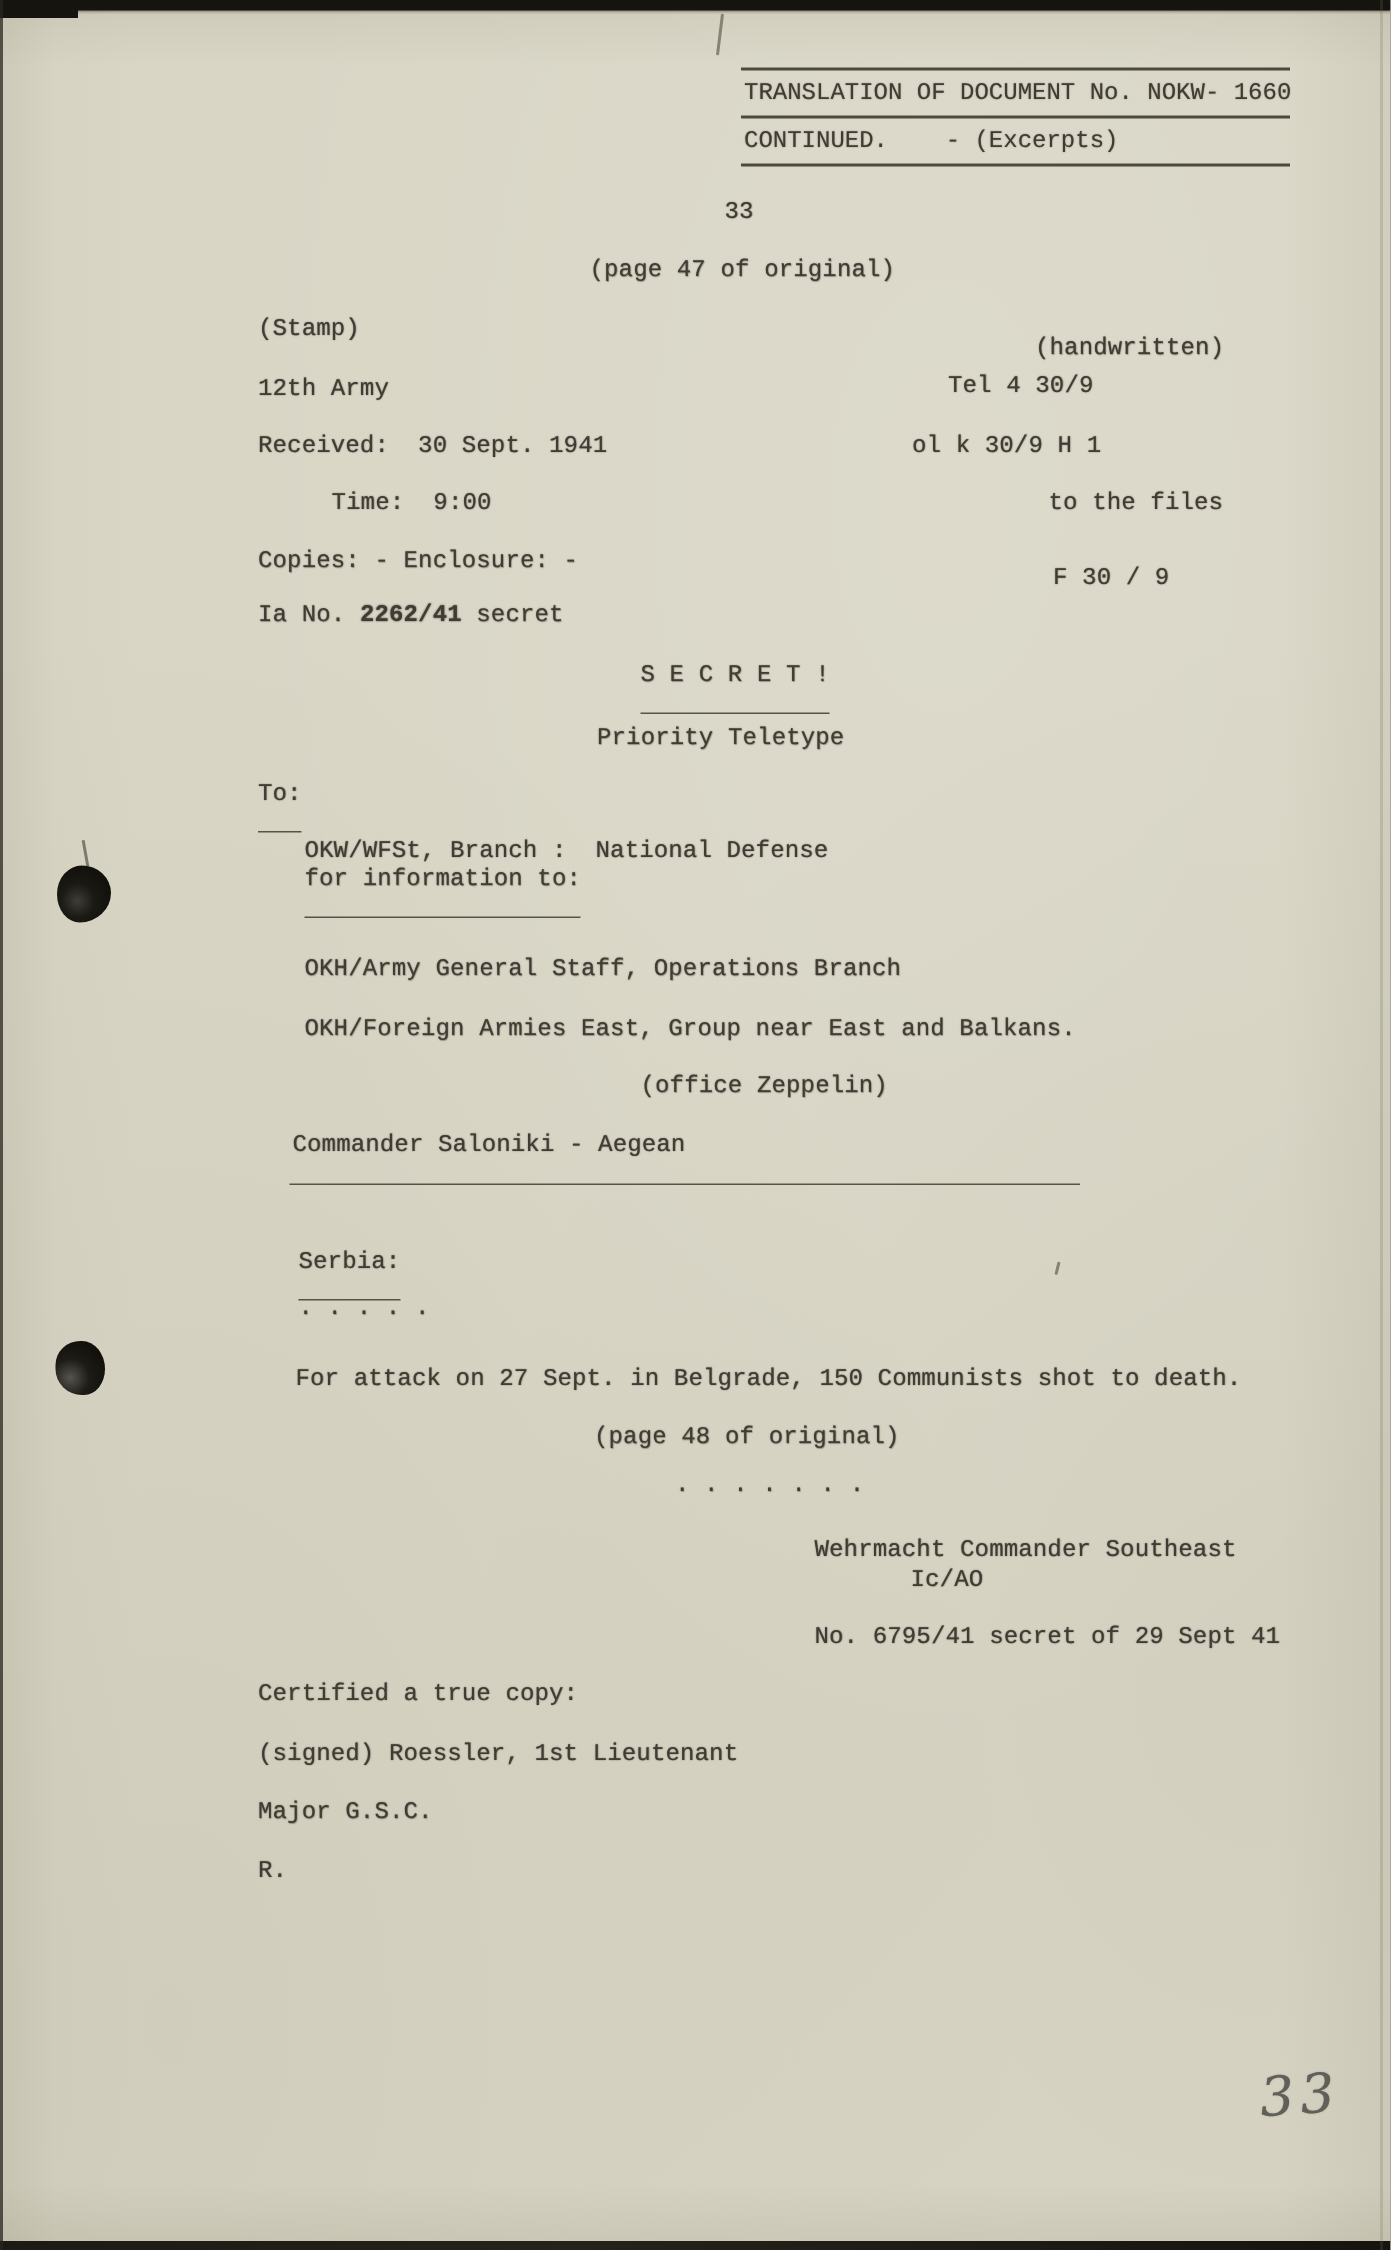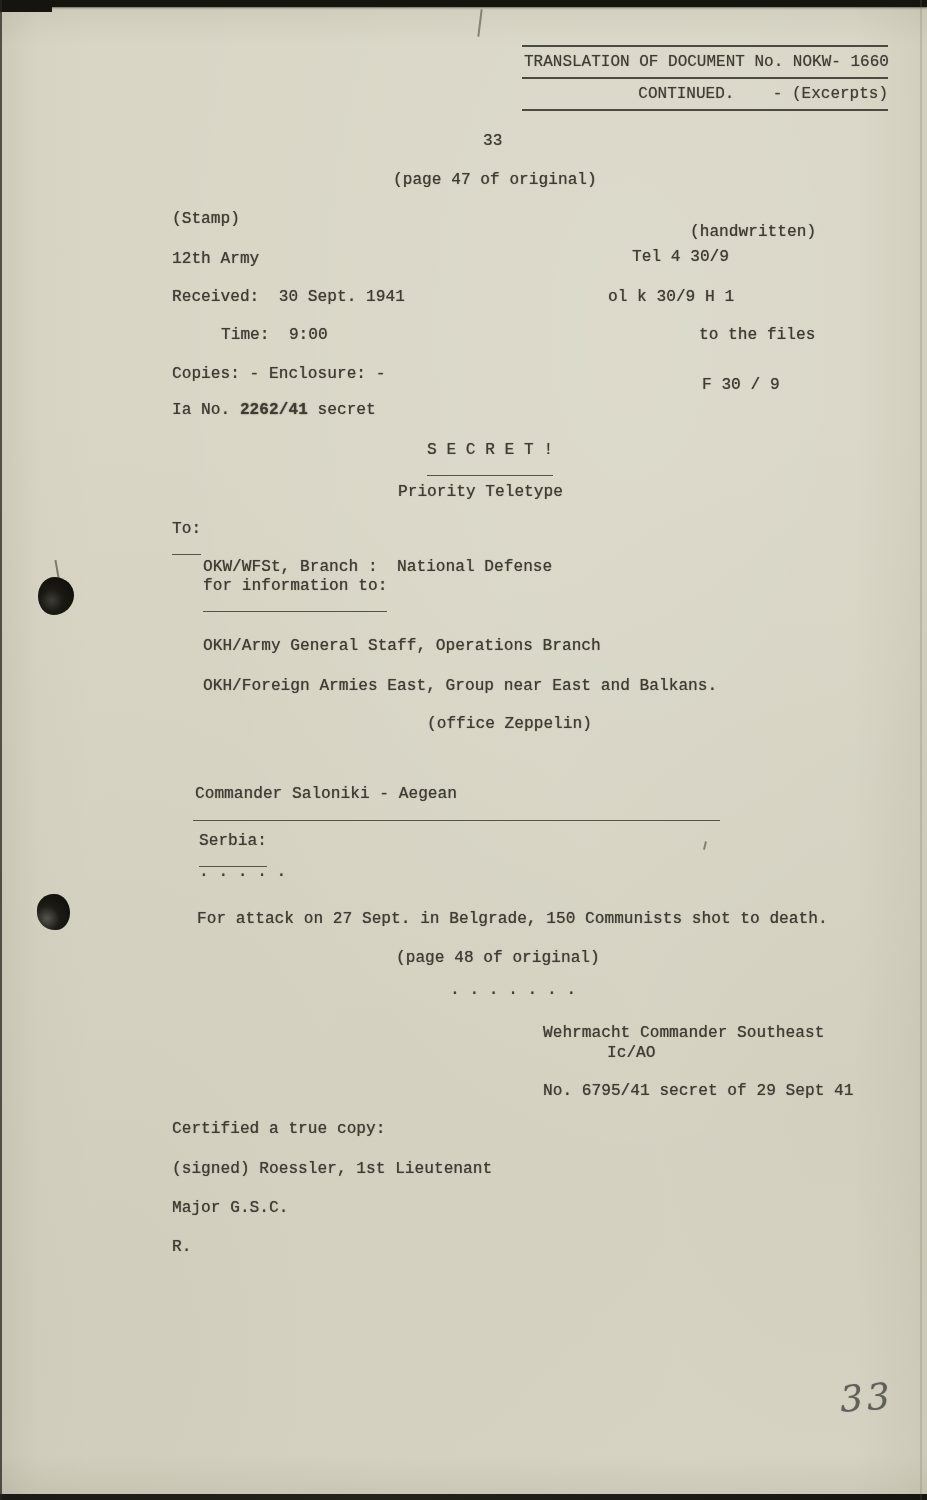--- a/index.html
+++ b/index.html
@@ -21,21 +21,21 @@
   }
   .tw{
     position:absolute;
     white-space:pre;
     text-shadow:0 0 1px rgba(64,60,51,0.60), 0.4px 0.4px 0.6px rgba(64,60,51,0.35);
     letter-spacing:0.1px;
   }
   .ul{border-bottom:1.8px solid rgba(58,54,44,0.82);padding-bottom:16px;}
   .bold{font-weight:bold;text-shadow:0 0 1.4px rgba(50,46,38,0.85);}
   
-  .hdr{position:absolute;left:522px;top:45px;width:366px;border-top:2px solid rgba(52,48,40,0.85);text-align:right;}
+  .hdr{position:absolute;left:494px;top:45px;width:366px;border-top:2px solid rgba(52,48,40,0.85);}
   .hdr-line{
     white-space:pre;line-height:22px;padding:4px 0 4px 2px;
     border-bottom:2px solid rgba(52,48,40,0.85);
     text-shadow:0 0 1px rgba(64,60,51,0.60);
   }
   
   .topbar{position:absolute;left:0;top:0;width:927px;height:7px;background:#15140f;box-shadow:0 1px 2px rgba(21,20,15,0.5);}
   .corner-patch{position:absolute;left:0;top:0;width:52px;height:12px;background:#15140f;}
   .bottombar{position:absolute;left:0;top:1494px;width:927px;height:6px;background:linear-gradient(90deg,#1b1a14 0%,#23221b 40%,#15140f 100%);}
   .leftedge{position:absolute;left:0;top:0;width:2px;height:1500px;background:rgba(40,38,30,0.75);}
@@ -98,21 +98,21 @@
 
   <div class="tw" style="left:427px;top:440px;"><span class="ul">S E C R E T !</span></div>
   <div class="tw" style="left:398px;top:482px;text-align:right;">Priority Teletype</div>
 
   <div class="tw" style="left:172px;top:519px;"><span class="ul">To:</span></div>
   <div class="tw" style="left:203px;top:557px;">OKW/WFSt, Branch :  National Defense</div>
   <div class="tw" style="left:203px;top:576px;"><span class="ul">for information to:</span></div>
   <div class="tw" style="left:203px;top:676px;">OKH/Foreign Armies East, Group near East and Balkans.</div>
   <div class="tw" style="left:203px;top:636px;">OKH/Army General Staff, Operations Branch</div>
   <div class="tw" style="left:427px;top:714px;">(office Zeppelin)</div>
-  <div class="tw ul" style="left:193px;top:753px;width:527px;margin-top:31px;"><span style="padding-left:2px;">Commander Saloniki - Aegean</span></div>
+  <div class="tw ul" style="left:193px;top:753px;width:527px;"><span style="padding-left:2px;">Commander Saloniki - Aegean</span></div>
 
   <div class="tw" style="left:199px;top:831px;"><span class="ul">Serbia:</span></div>
   <div class="tw" style="left:199px;top:862px;">. . . . .</div>
   <div class="tw" style="left:197px;top:909px;">For attack on 27 Sept. in Belgrade, 150 Communists shot to death.</div>
   <div class="tw" style="left:396px;top:948px;">(page 48 of original)</div>
   <div class="tw" style="left:450px;top:980px;">. . . . . . .</div>
 
   <div class="tw" style="left:543px;top:1023px;">Wehrmacht Commander Southeast</div>
   <div class="tw" style="left:607px;top:1043px;">Ic/AO</div>
   <div class="tw" style="left:543px;top:1081px;">No. 6795/41 secret of 29 Sept 41</div>

